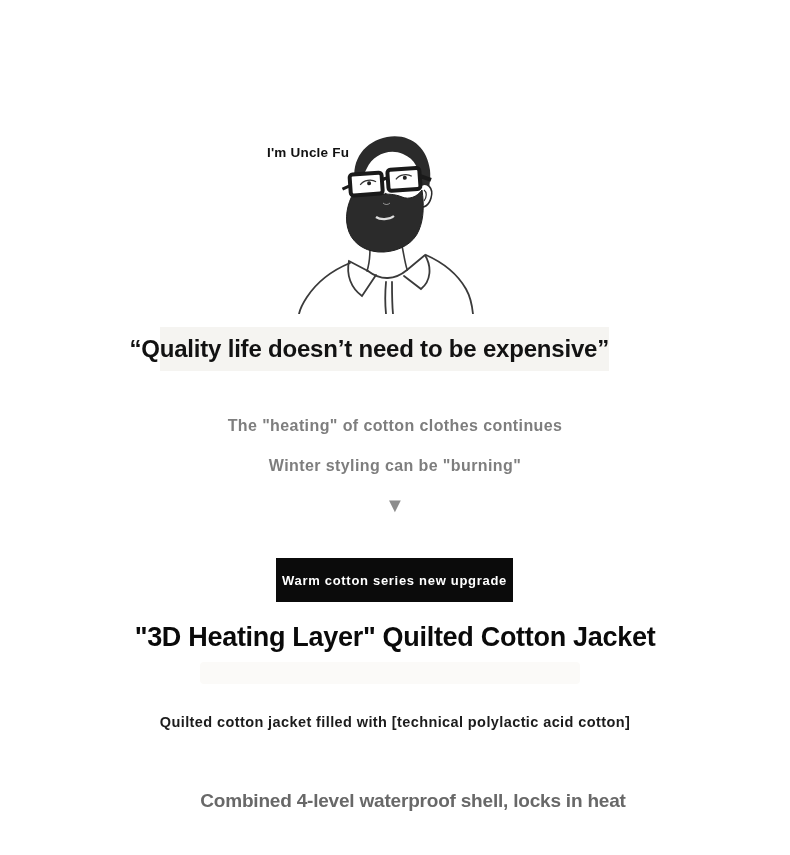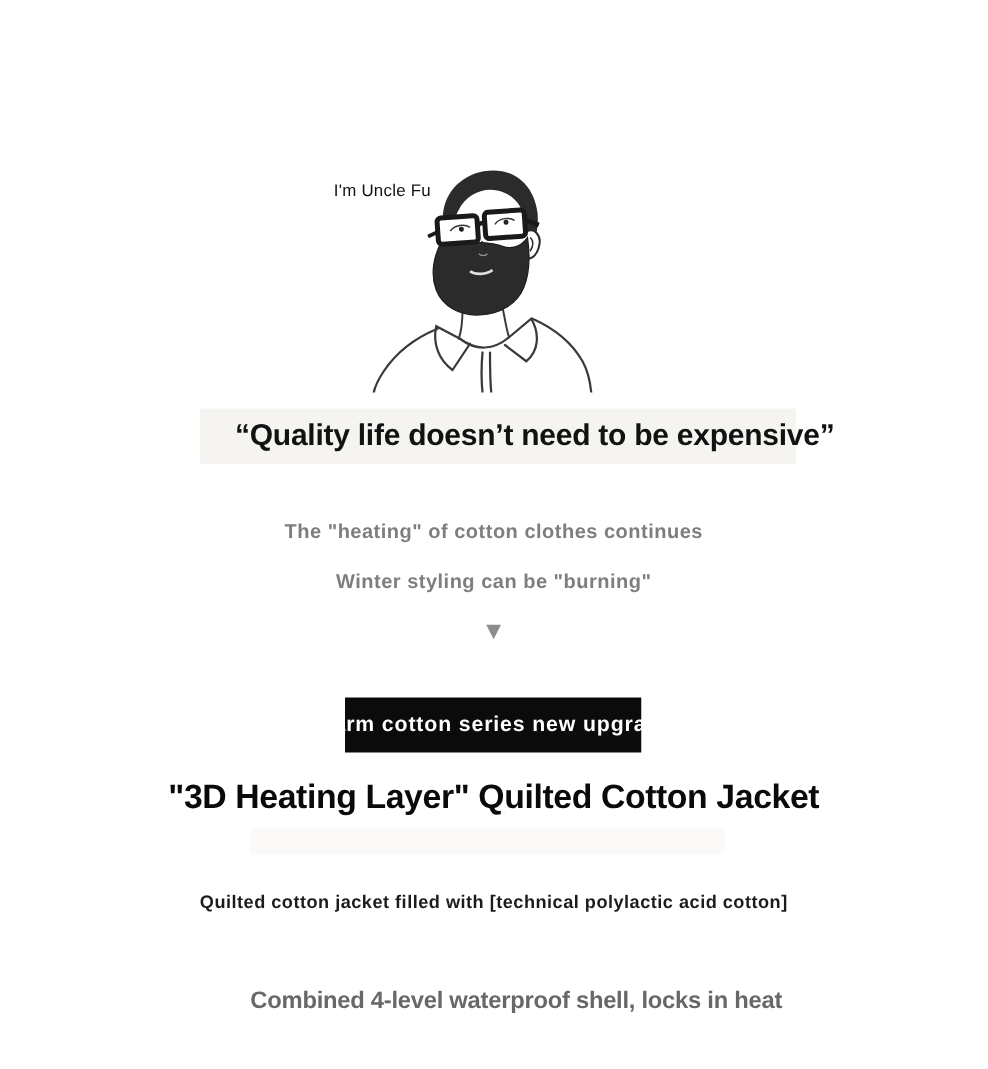--- a/index.html
+++ b/index.html
@@ -2,42 +2,42 @@
 <html><head>
 <meta charset="utf-8">
 <style>
   html,body{margin:0;padding:0;background:#ffffff;}
   .page{
     position:relative;width:790px;height:855px;background:#ffffff;
     overflow:hidden;font-family:"Liberation Sans", sans-serif;
   }
   .hero-caption{
     position:absolute;left:267px;top:145px;
-    font-size:13.5px;font-weight:normal;color:#111111;letter-spacing:0.2px;
+    font-size:13.5px;font-weight:bold;color:#111111;letter-spacing:0.2px;
     white-space:nowrap;
   }
   .portrait{position:absolute;left:288px;top:124px;width:200px;height:190px;}
   .quote-banner{
     position:absolute;left:160px;top:327px;width:449px;height:44px;
-    background:#f5f4f1;display:flex;align-items:center;justify-content:flex-start;padding-left:28px;
+    background:#f5f4f1;display:flex;align-items:center;justify-content:flex-end;
   }
   .quote-text{
     font-size:24px;font-weight:bold;color:#121212;letter-spacing:-0.2px;
     white-space:nowrap;
   }
   .center-line{position:absolute;left:0;width:790px;text-align:center;white-space:nowrap;}
   .intro-line1{top:417px;font-size:16px;font-weight:bold;color:#7e7e7e;letter-spacing:0.4px;}
   .intro-line2{top:457px;font-size:16px;font-weight:bold;color:#7e7e7e;letter-spacing:0.4px;}
   .down-arrow{top:495px;font-size:20px;color:#8c8c8c;line-height:20px;}
   .series-badge{
     position:absolute;left:276px;top:558px;width:237px;height:44px;
     background:#0b0b0b;display:flex;align-items:center;justify-content:center;
   }
   .series-badge-label{
-    color:#ffffff;font-size:17px;font-weight:bold;letter-spacing:0.7px;
+    color:#ffffff;font-size:13px;font-weight:bold;letter-spacing:0.7px;
     white-space:nowrap;
   }
   .product-title{
     position:absolute;left:0;top:621px;width:790px;margin:0;text-align:center;
     font-size:27px;font-weight:bold;color:#0a0a0a;letter-spacing:-0.3px;
     line-height:32px;white-space:nowrap;
   }
   .smudge{
     position:absolute;left:200px;top:662px;width:380px;height:22px;
     background:#fbfaf8;border-radius:4px;

